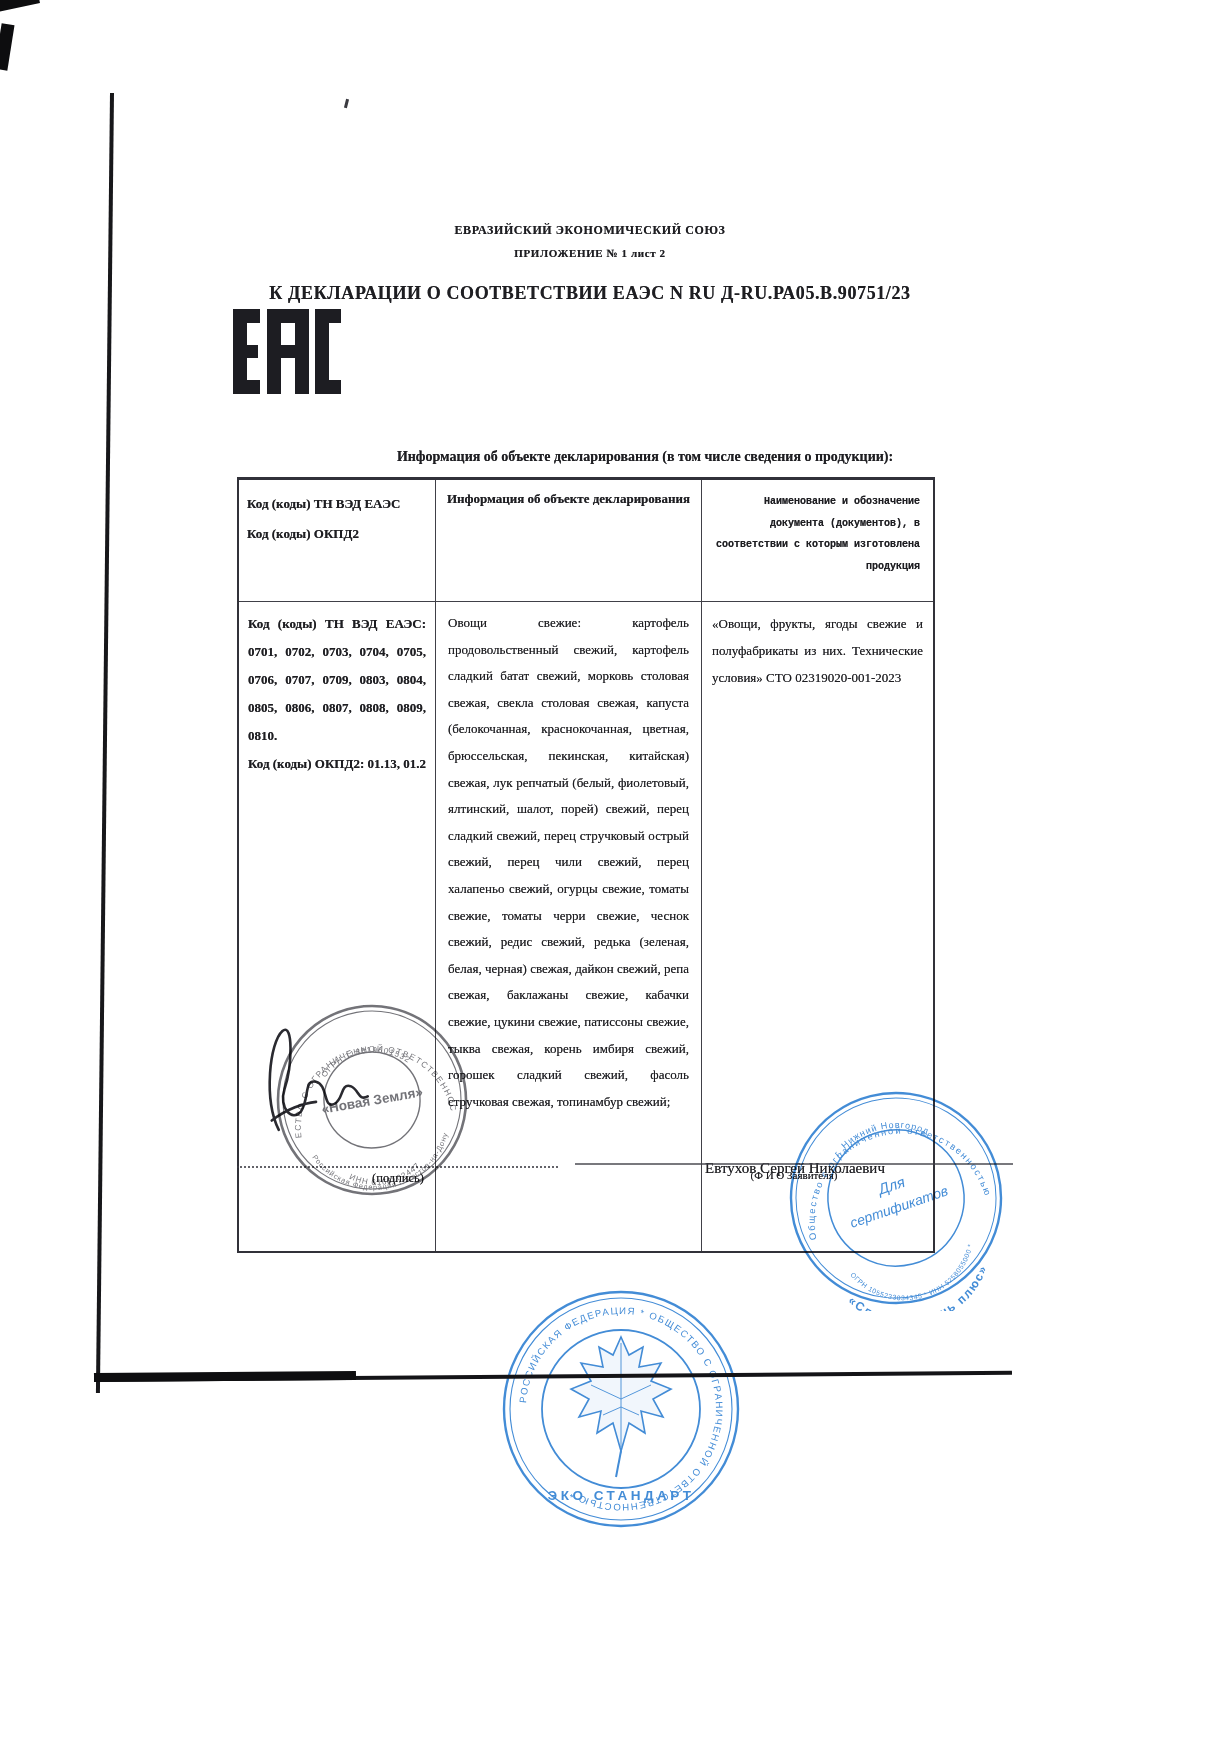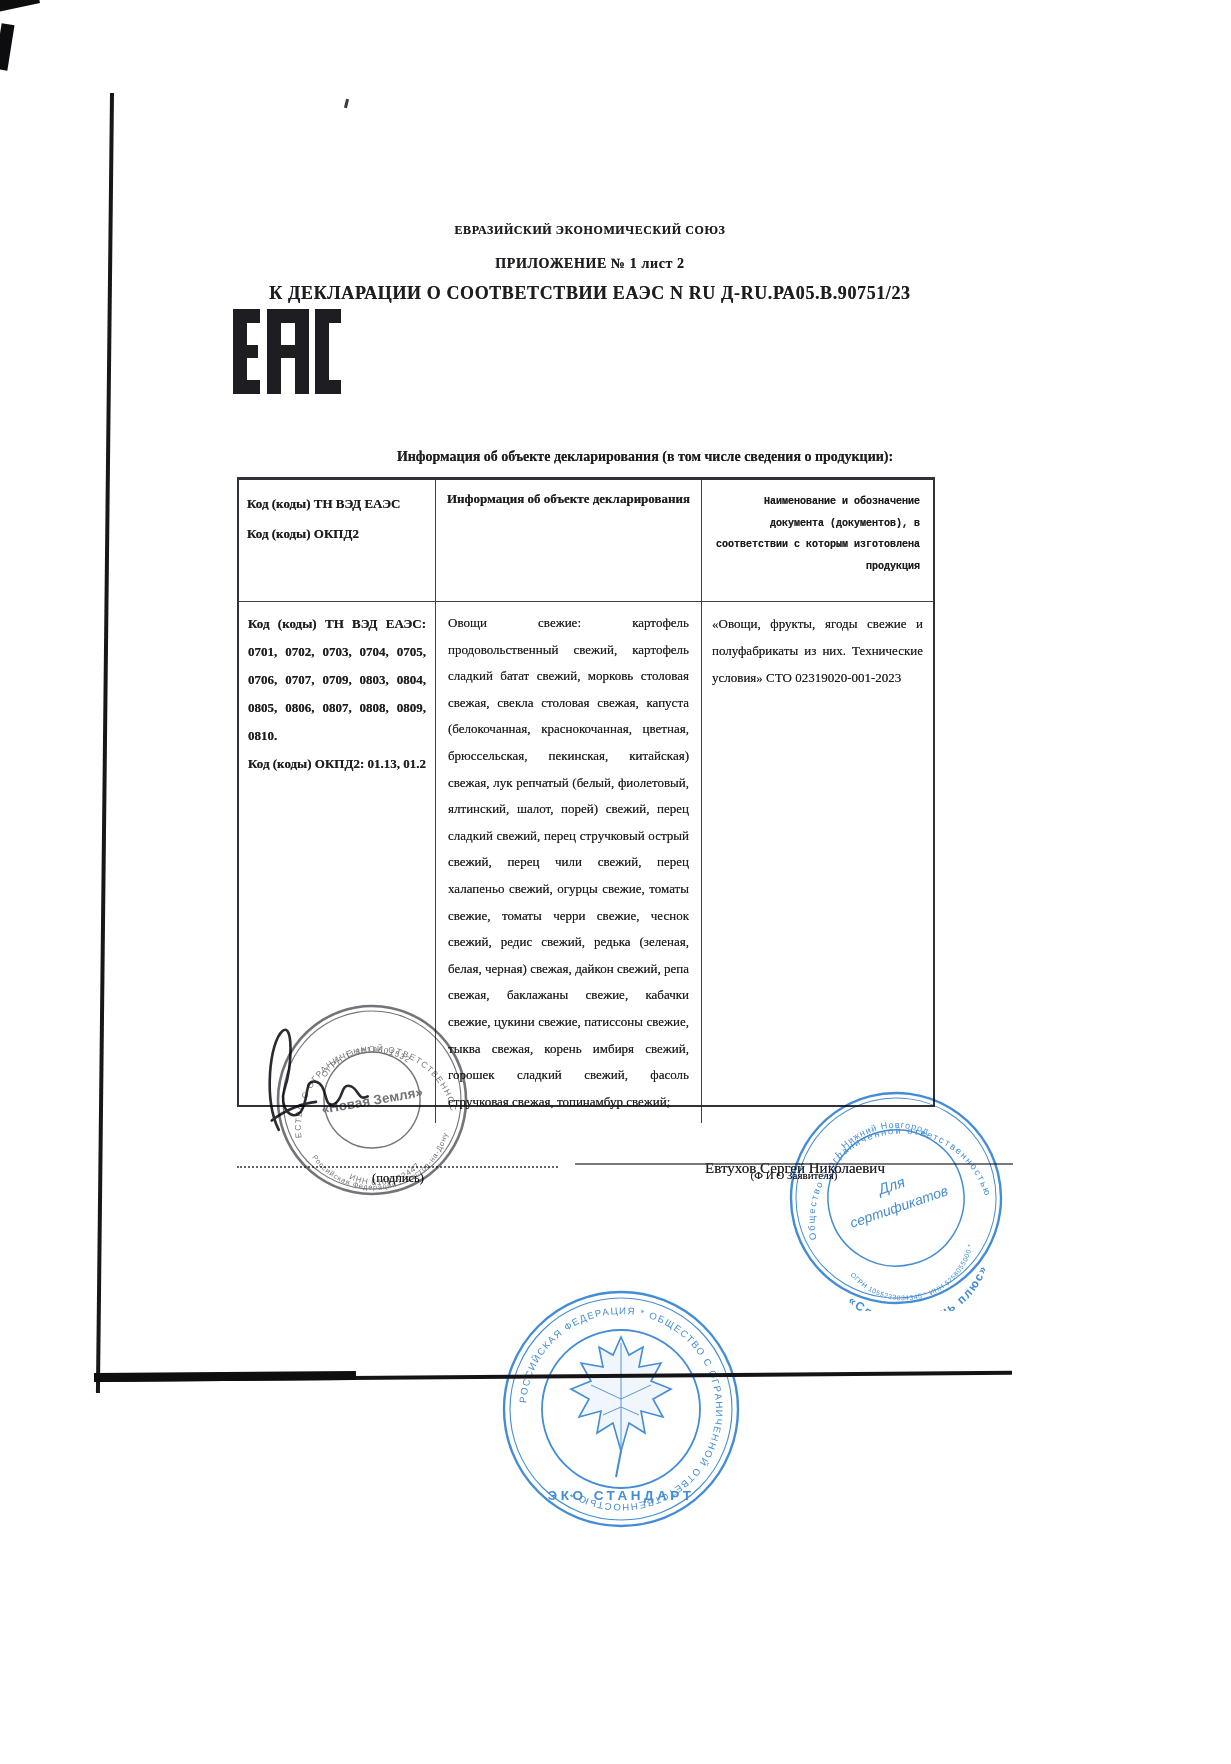--- a/index.html
+++ b/index.html
@@ -4,28 +4,28 @@
 <style>
   * { box-sizing: border-box; margin: 0; padding: 0; }
   html,body { width:1231px; height:1764px; background:#ffffff; }
   body { font-family:"Liberation Serif", serif; color:#1e1e22; position:relative; overflow:hidden; }
   .abs { position:absolute; }
   .scantext { text-shadow: 0 0 0.5px rgba(25,25,30,.7); }
 
   
   .h-line { left:150px; width:880px; text-align:center; font-weight:bold; letter-spacing:.6px; }
   .h1 { top:223px; font-size:12px; }
-  .h2 { top:256px; font-size:14px; }
+  .h2 { top:247px; font-size:11px; }
   .h3 { top:283px; font-size:18px; }
 
   
   .caption { left:245px; top:449px; width:800px; text-align:center; font-weight:bold; font-size:14px; }
 
   
-  .tbl { left:237px; top:477px; width:698px; height:630px;
+  .tbl { left:237px; top:477px; width:698px; height:776px;
          border:2.3px solid rgba(32,32,40,.92); border-top-width:3px;
          display:grid; grid-template-columns:197px 266px 1fr; grid-template-rows:122px 1fr; }
   .cell { padding:9px 10px; font-size:13px; }
   .b-r { border-right:1.7px solid rgba(38,38,46,.88); }
   .b-b { border-bottom:1.7px solid rgba(38,38,46,.88); }
   .th { font-weight:bold; }
   .th1 { line-height:2.3; padding-left:8px; }
   .th2 { text-align:center; padding-top:11px; }
   .th3 { text-align:right; line-height:2.15; padding:11px 13px; font-size:10px;font-family:Liberation Mono, monospace; }
   .td1 { font-weight:bold; line-height:28px; text-align:justify; font-size:13px; padding:8px 9px; }

